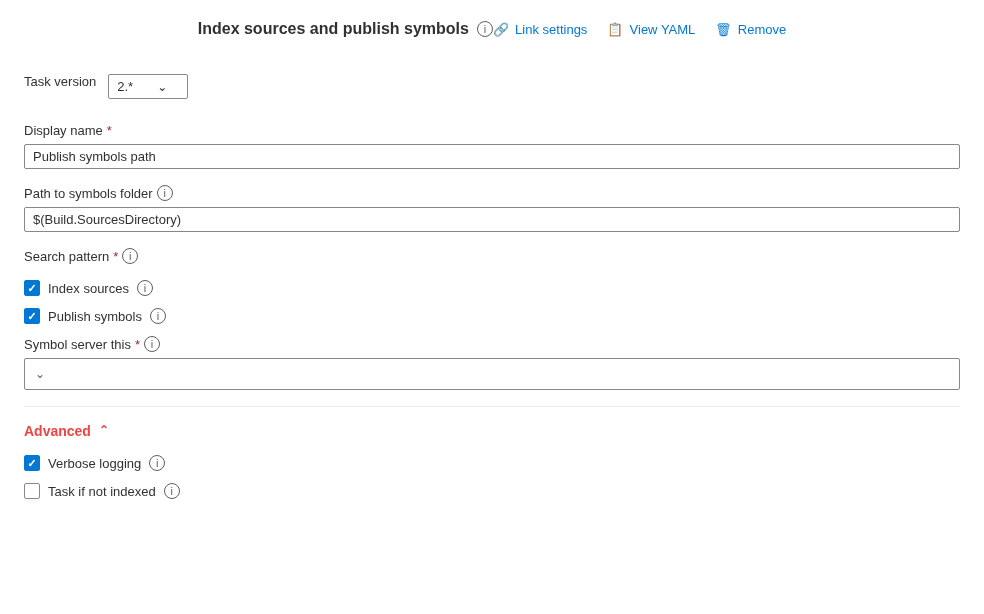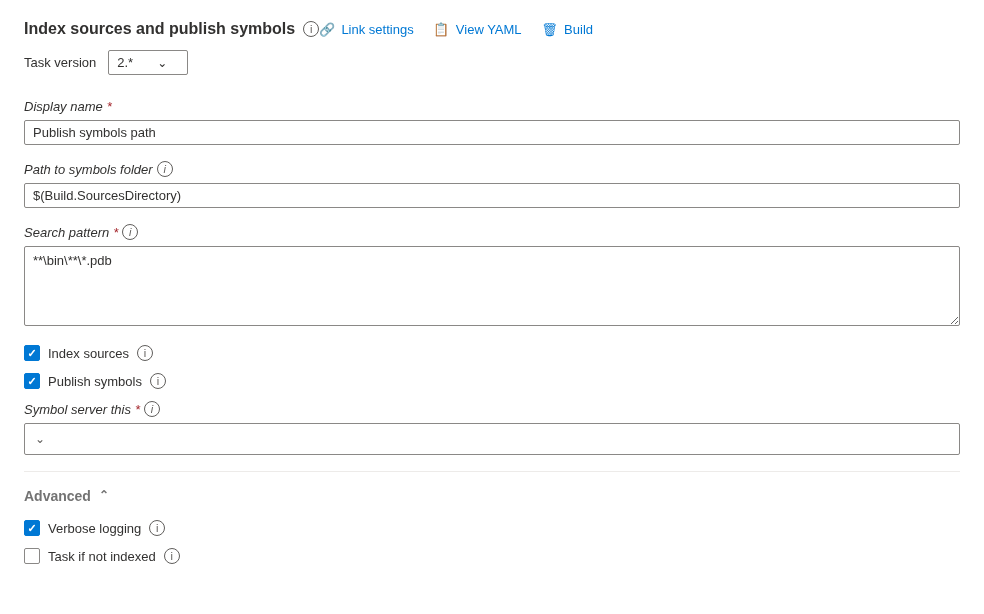--- a/index.html
+++ b/index.html
@@ -9,22 +9,22 @@
       color: #323130;
       background: #fff;
       width: 984px;
       min-height: 614px;
       padding: 20px 24px;
     }
 
     .header {
       display: flex;
       align-items: center;
-      justify-content: flex-start;
-      margin-bottom: 12px;
+      justify-content: center;
+      margin-bottom: 36px;
     }
 
     .header-left {
       display: flex;
       align-items: center;
       gap: 8px;
     }
 
     .header-title {
       font-size: 16px;
@@ -57,21 +57,20 @@
       align-items: center;
       gap: 6px;
       color: #0078d4;
       cursor: pointer;
       font-size: 13px;
       text-decoration: none;
     }
 
     .task-version-row {
       display: flex;
-      align-items: center;
       gap: 12px;
       margin-bottom: 24px;
     }
 
     .task-version-label {
       font-size: 13px;
       color: #323130;
     }
 
     .version-select {
@@ -100,21 +99,20 @@
       margin-bottom: 16px;
     }
 
     .field-label {
       font-size: 13px;
       color: #323130;
       margin-bottom: 6px;
       display: flex;
       align-items: center;
       gap: 4px;
-      font-style: italic;
     }
 
     .required-star {
       color: #a4262c;
     }
 
     .text-input {
       width: 100%;
       border: 1px solid #8a8886;
       border-radius: 2px;
@@ -197,21 +195,21 @@
     }
 
     .advanced-header {
       display: flex;
       align-items: flex-start;
       gap: 8px;
       margin-bottom: 16px;
       cursor: pointer;
       font-size: 14px;
       font-weight: 600;
-      color: #737373;
+      color: #ef4444;
     }
 
     .chevron-up {
       font-size: 12px;
     }
   </style>
 </head>
 <body>
 
 <div class="header">
@@ -223,21 +221,21 @@
     <a class="header-action-btn">
       <span style="font-size:13px;">🔗</span>
       <span>Link settings</span>
     </a>
     <a class="header-action-btn">
       <span style="font-size:13px;">📋</span>
       <span>View YAML</span>
     </a>
     <a class="header-action-btn">
       <span style="font-size:13px;">🗑</span>
-      <span>Build</span>
+      <span>Remove</span>
     </a>
   </div>
 </div>
 
 <div class="task-version-row">
   <span class="task-version-label">Task version</span>
   <div class="version-select">
     <span class="version-select-text">2.*</span>
     <span class="chevron-icon">⌄</span>
   </div>
@@ -258,21 +256,20 @@
   </div>
   <input type="text" class="text-input" value="$(Build.SourcesDirectory)" style="">
 </div>
 
 <div class="form-section">
   <div class="field-label">
     <span>Search pattern</span>
     <span class="required-star">*</span>
     <span class="info-icon">i</span>
   </div>
-  <textarea class="textarea-input" style="">**\bin\**\*.pdb</textarea>
 </div>
 
 <div class="checkbox-row">
   <div class="checkbox-box">
     <span class="checkbox-check">✓</span>
   </div>
   <span class="checkbox-label">Index sources</span>
   <span class="info-icon">i</span>
 </div>
 

